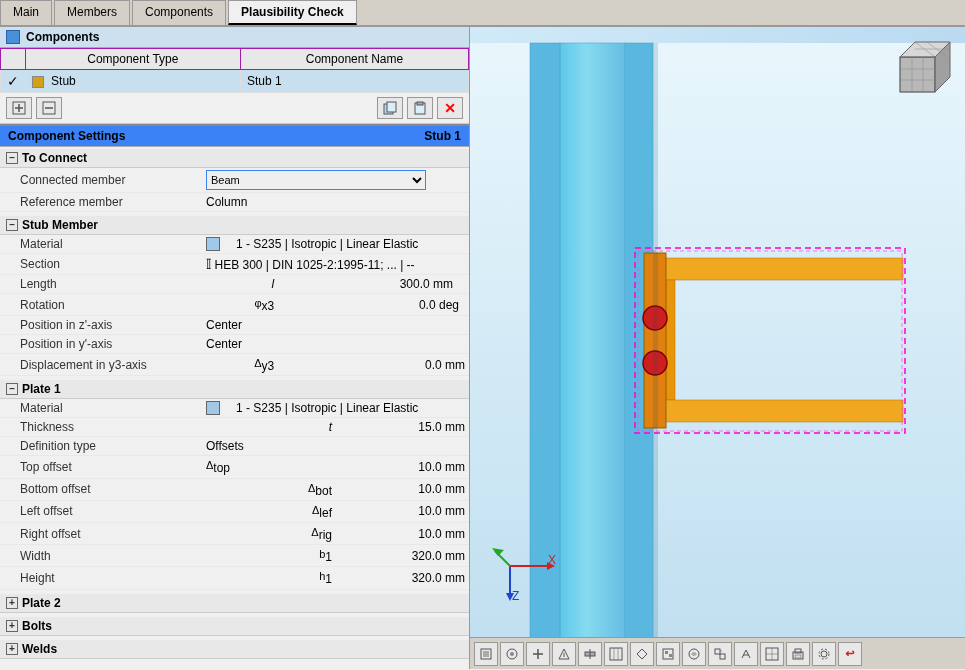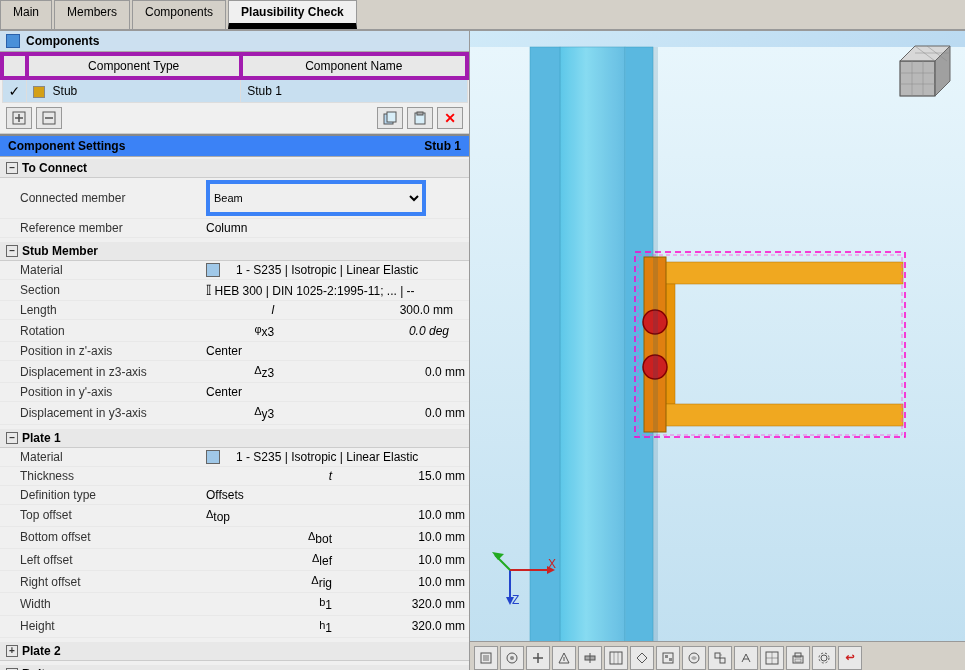--- a/index.html
+++ b/index.html
@@ -1,30 +1,30 @@
 <!DOCTYPE html>
 <html><head>
   <meta charset="utf-8">
   <style>
     * { box-sizing: border-box; margin: 0; padding: 0; font-family: Arial, sans-serif; font-size: 12px; }
     body { width: 965px; height: 670px; overflow: hidden; background: #f0f0f0; }
 
     .tabs { display: flex; background: #d4d0c8; border-bottom: 2px solid #999; }
     .tab { padding: 4px 12px; border: 1px solid #999; border-bottom: none; background: #d4d0c8; cursor: pointer; margin-right: 2px; }
-    .tab.active { background: #f0f0f0; border-bottom: 6px solid #000000; font-weight: bold; }
+    .tab.active { background: #f0f0f0; border-bottom: 2px solid #000000; font-weight: bold; }
 
     .main-layout { display: flex; height: calc(670px - 28px); }
 
     
     .left-panel { width: 470px; min-width: 470px; background: #f0f0f0; border-right: 1px solid #999; display: flex; flex-direction: column; overflow-y: auto; }
 
     .section-header { background: #cce0f0; padding: 3px 6px; font-weight: bold; border-bottom: 1px solid #aaa; display: flex; align-items: center; gap: 6px; }
 
     .components-table { width: 100%; border-collapse: collapse; }
-    .components-table th { background: #e8e8e8; border: 4px solid #a21caf; padding: 3px 6px; text-align: center; font-weight: normal; }
+    .components-table th { background: #e8e8e8; border: 1px solid #a21caf; padding: 3px 6px; text-align: center; font-weight: normal; }
     .components-table td { border: 1px solid #ddd; padding: 3px 6px; }
     .components-table tr.selected td { background: #c8dff0; }
 
     .checkbox-cell { width: 24px; text-align: center; }
     .color-dot { display: inline-block; width: 12px; height: 12px; background: #d4a017; border: 1px solid #888; vertical-align: middle; margin-right: 4px; }
 
     .toolbar { display: flex; align-items: center; padding: 4px 6px; gap: 4px; border-bottom: 1px solid #ccc; background: #f0f0f0; }
     .toolbar-btn { width: 26px; height: 22px; border: 1px solid #999; background: #e8e8e8; cursor: pointer; display: flex; align-items: center; justify-content: center; font-size: 10px; }
     .toolbar-spacer { flex: 1; }
     .toolbar-btn.red { background: #e8e8e8; color: red; font-weight: bold; font-size: 14px; }
@@ -136,21 +136,21 @@
     <div class="tree-section">
       <div class="tree-section-title">
         <span class="plus-icon">–</span>
         <span>To Connect</span>
       </div>
       <table class="prop-table">
         <tbody>
             <tr>
           <td>Connected member</td>
           <td colspan="2">
-            <select style="width:220px; height:36px; border:4px solid #3b82f6; font-size:11px;">
+            <select style="width:220px; height:20px; border:1px solid #3b82f6; font-size:11px;">
               <option>Beam</option>
             </select>
           </td>
         </tr>
         <tr>
           <td>Reference member</td>
           <td>Column</td>
           <td></td>
         </tr>
       </tbody>
@@ -180,30 +180,25 @@
           </td>
         </tr>
         <tr>
           <td>Length</td>
           <td class="value-cell" style="text-align:right;"><em>l</em></td>
           <td style="text-align:right; padding-right:16px;"><span>300.0</span> <span>mm</span></td>
         </tr>
         <tr>
           <td>Rotation</td>
           <td style="text-align:right;"><span style="font-size:11px;">φ<sub>x3</sub></span></td>
-          <td style="text-align:right; padding-right:20px;font-style:italic;"><span>0.0</span> <span>deg</span></td>
+          <td style="text-align:right; padding-right:10px;"><span>0.0</span> <span>deg</span></td>
         </tr>
         <tr>
           <td>Position in z'-axis</td>
           <td colspan="2">Center</td>
-        </tr>
-        <tr>
-          <td>Displacement in z3-axis</td>
-          <td style="text-align:right;"><span style="font-size:11px;">Δ<sub>z3</sub></span></td>
-          <td style="text-align:right; padding-right:4px;"><span>0.0</span> <span>mm</span></td>
         </tr>
         <tr>
           <td>Position in y'-axis</td>
           <td colspan="2">Center</td>
         </tr>
         <tr>
           <td>Displacement in y3-axis</td>
           <td style="text-align:right;"><span style="font-size:11px;">Δ<sub>y3</sub></span></td>
           <td style="text-align:right; padding-right:4px;"><span>0.0</span> <span>mm</span></td>
         </tr>

